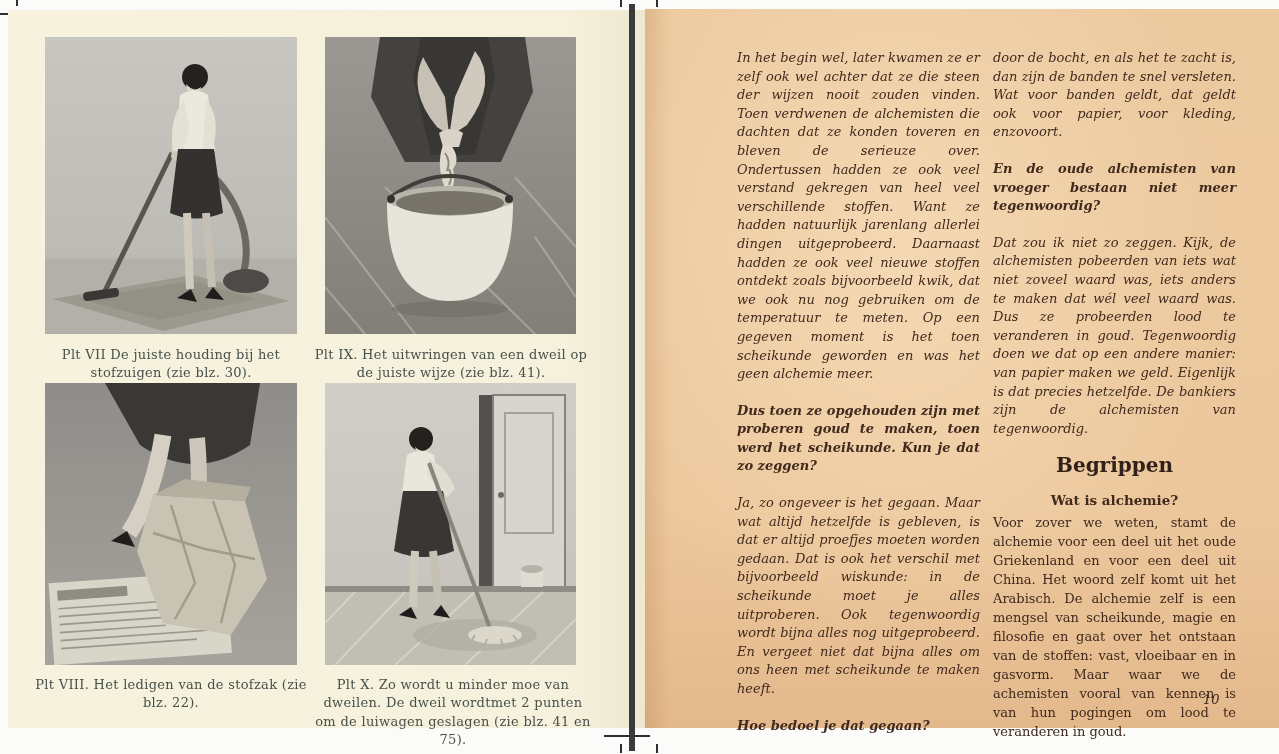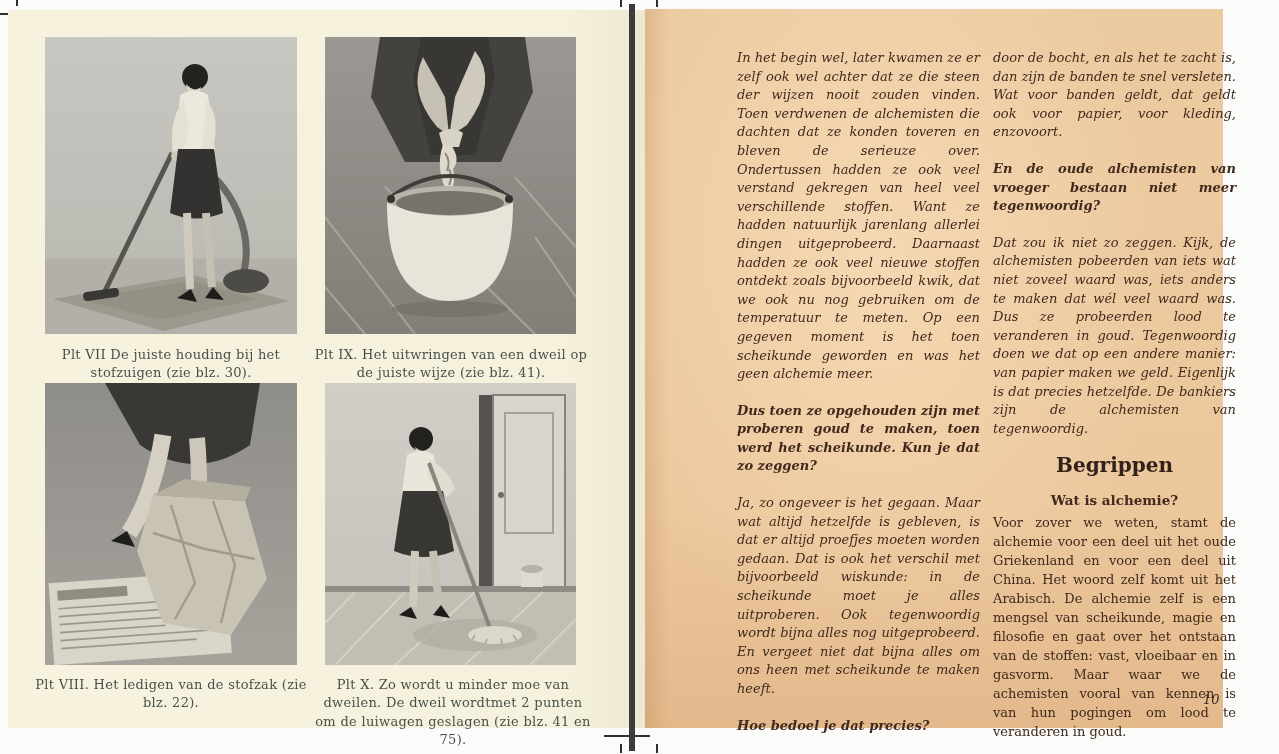--- a/index.html
+++ b/index.html
@@ -2,21 +2,21 @@
 <html><head>
 <meta charset="utf-8">
 <style>
   html,body{margin:0;padding:0;background:#fbfbf9;width:1279px;height:754px;overflow:hidden;
     font-family:"DejaVu Serif","Liberation Serif",serif;}
   .stage{position:relative;width:1279px;height:754px;}
 
   
   .page-left{position:absolute;left:8px;top:10px;width:600px;height:718px;
     background:linear-gradient(to right,#f6f2de 0%,#f5f1dc 86%,#ece7cf 100%);padding-left:44px;}
-  .page-right{position:absolute;left:645px;top:9px;width:578px;height:719px;
+  .page-right{position:absolute;left:645px;top:9px;width:634px;height:719px;
     background:
       radial-gradient(ellipse at 40% 35%, rgba(255,236,205,.45), rgba(0,0,0,0) 60%),
       linear-gradient(to right, rgba(170,110,60,.22) 0%, rgba(0,0,0,0) 4%),
       linear-gradient(to bottom,#eccaa0 0%,#ecc79c 70%,#e3b98c 100%);}
   .spine{position:absolute;left:629px;top:4px;width:6px;height:747px;background:#3b3b3b;}
 
   
   .mark{position:absolute;background:#2f2f2f;}
 
   
@@ -201,21 +201,21 @@
   </div>
 
   <div class="spine"></div>
 
   <div class="page-right">
 
     <div class="col" style="left:92px;top:40px;">
       <p>In het begin wel, later kwamen ze er zelf ook wel achter dat ze die steen der wijzen nooit zouden vinden. Toen verdwenen de alchemisten die dachten dat ze konden toveren en bleven de serieuze over. Ondertussen hadden ze ook veel verstand gekregen van heel veel verschillende stoffen. Want ze hadden natuurlijk jarenlang allerlei dingen uitgeprobeerd. Daarnaast hadden ze ook veel nieuwe stoffen ontdekt zoals bijvoorbeeld kwik, dat we ook nu nog gebruiken om de temperatuur te meten. Op een gegeven moment is het toen scheikunde geworden en was het geen alchemie meer.</p>
       <p class="question">Dus toen ze opgehouden zijn met proberen goud te maken, toen werd het scheikunde. Kun je dat zo zeggen?</p>
       <p>Ja, zo ongeveer is het gegaan. Maar wat altijd hetzelfde is gebleven, is dat er altijd proefjes moeten worden gedaan. Dat is ook het verschil met bijvoorbeeld wiskunde: in de scheikunde moet je alles uitproberen. Ook tegenwoordig wordt bijna alles nog uitgeprobeerd. En vergeet niet dat bijna alles om ons heen met scheikunde te maken heeft.</p>
-      <p class="question">Hoe bedoel je dat precies?</p>
+      <p class="question">Hoe bedoel je dat gegaan?</p>
       <p>Nou, de banden van jouw fiets bijvoorbeeld: die zijn op een bepaalde manier gemaakt. Elke fabriek van banden doet dat anders. En elke fabriek heeft scheikundigen die de beste band proberen te maken. Een band wordt onder andere gemaakt van rubber. Maar als het rubber te hard is, dan kun je niet zo hard</p>
     </div>
 
     <div class="col" style="left:348px;top:40px;">
       <p>door de bocht, en als het te zacht is, dan zijn de banden te snel versleten. Wat voor banden geldt, dat geldt ook voor papier, voor kleding, enzovoort.</p>
       <p class="question">En de oude alchemisten van vroeger bestaan niet meer tegenwoordig?</p>
       <p>Dat zou ik niet zo zeggen. Kijk, de alchemisten pobeerden van iets wat niet zoveel waard was, iets anders te maken dat wél veel waard was. Dus ze probeerden lood te veranderen in goud. Tegenwoordig doen we dat op een andere manier: van papier maken we geld. Eigenlijk is dat precies hetzelfde. De bankiers zijn de alchemisten van tegenwoordig.</p>
 
       <p class="beg-heading">Begrippen</p>
 

